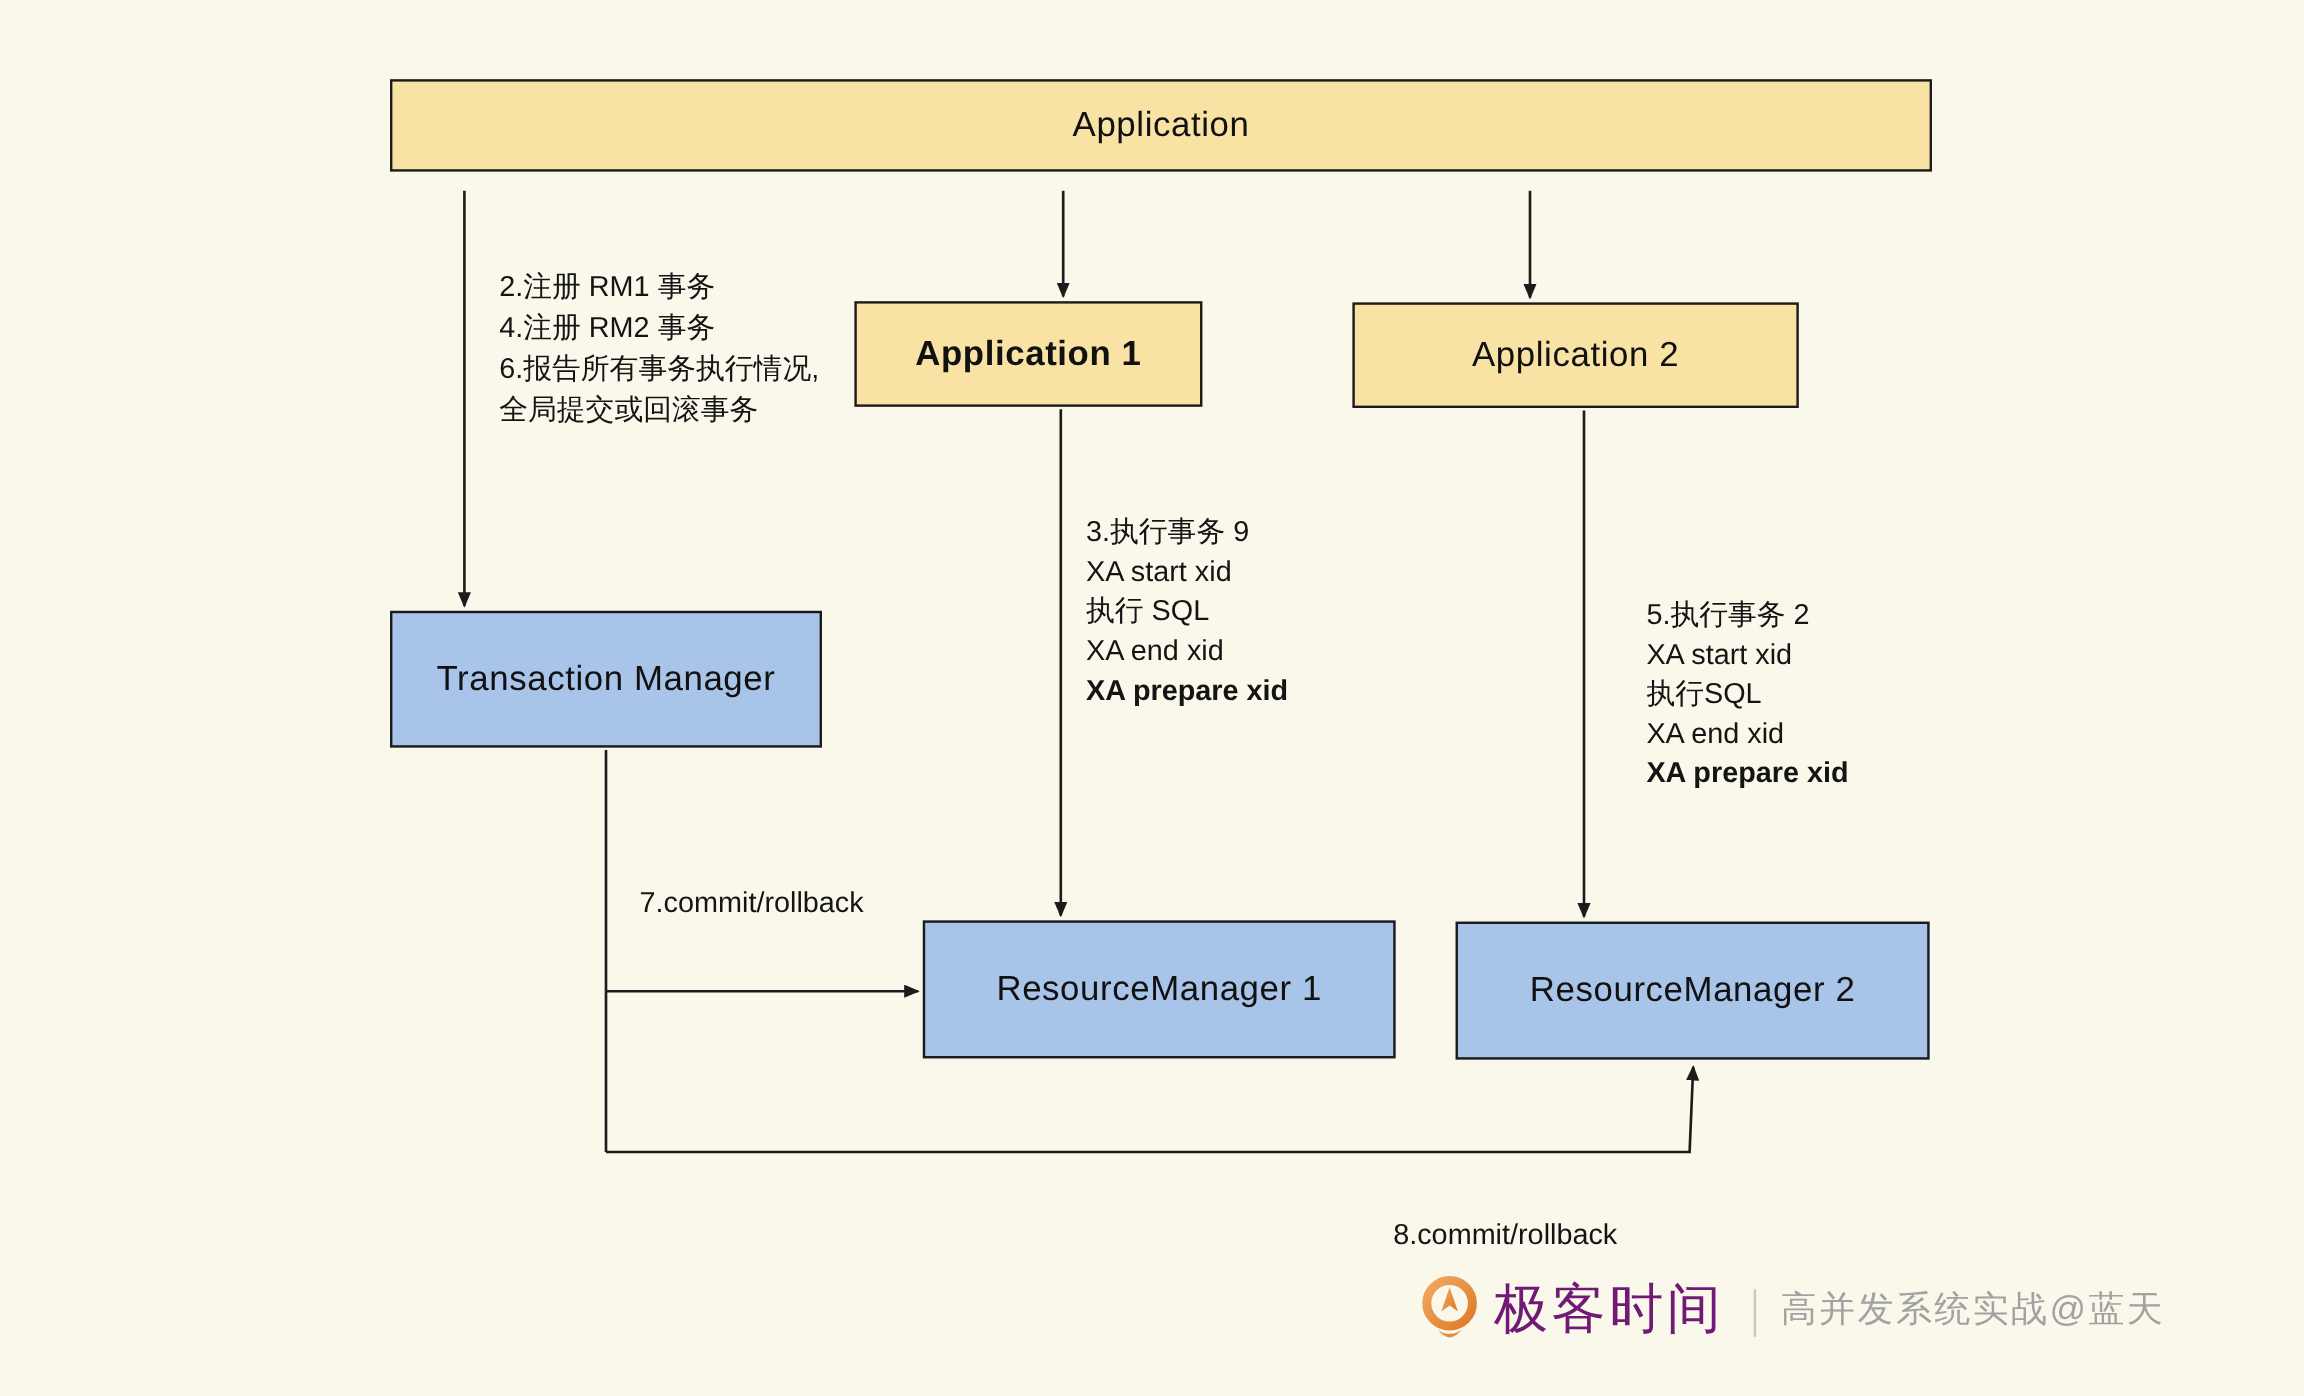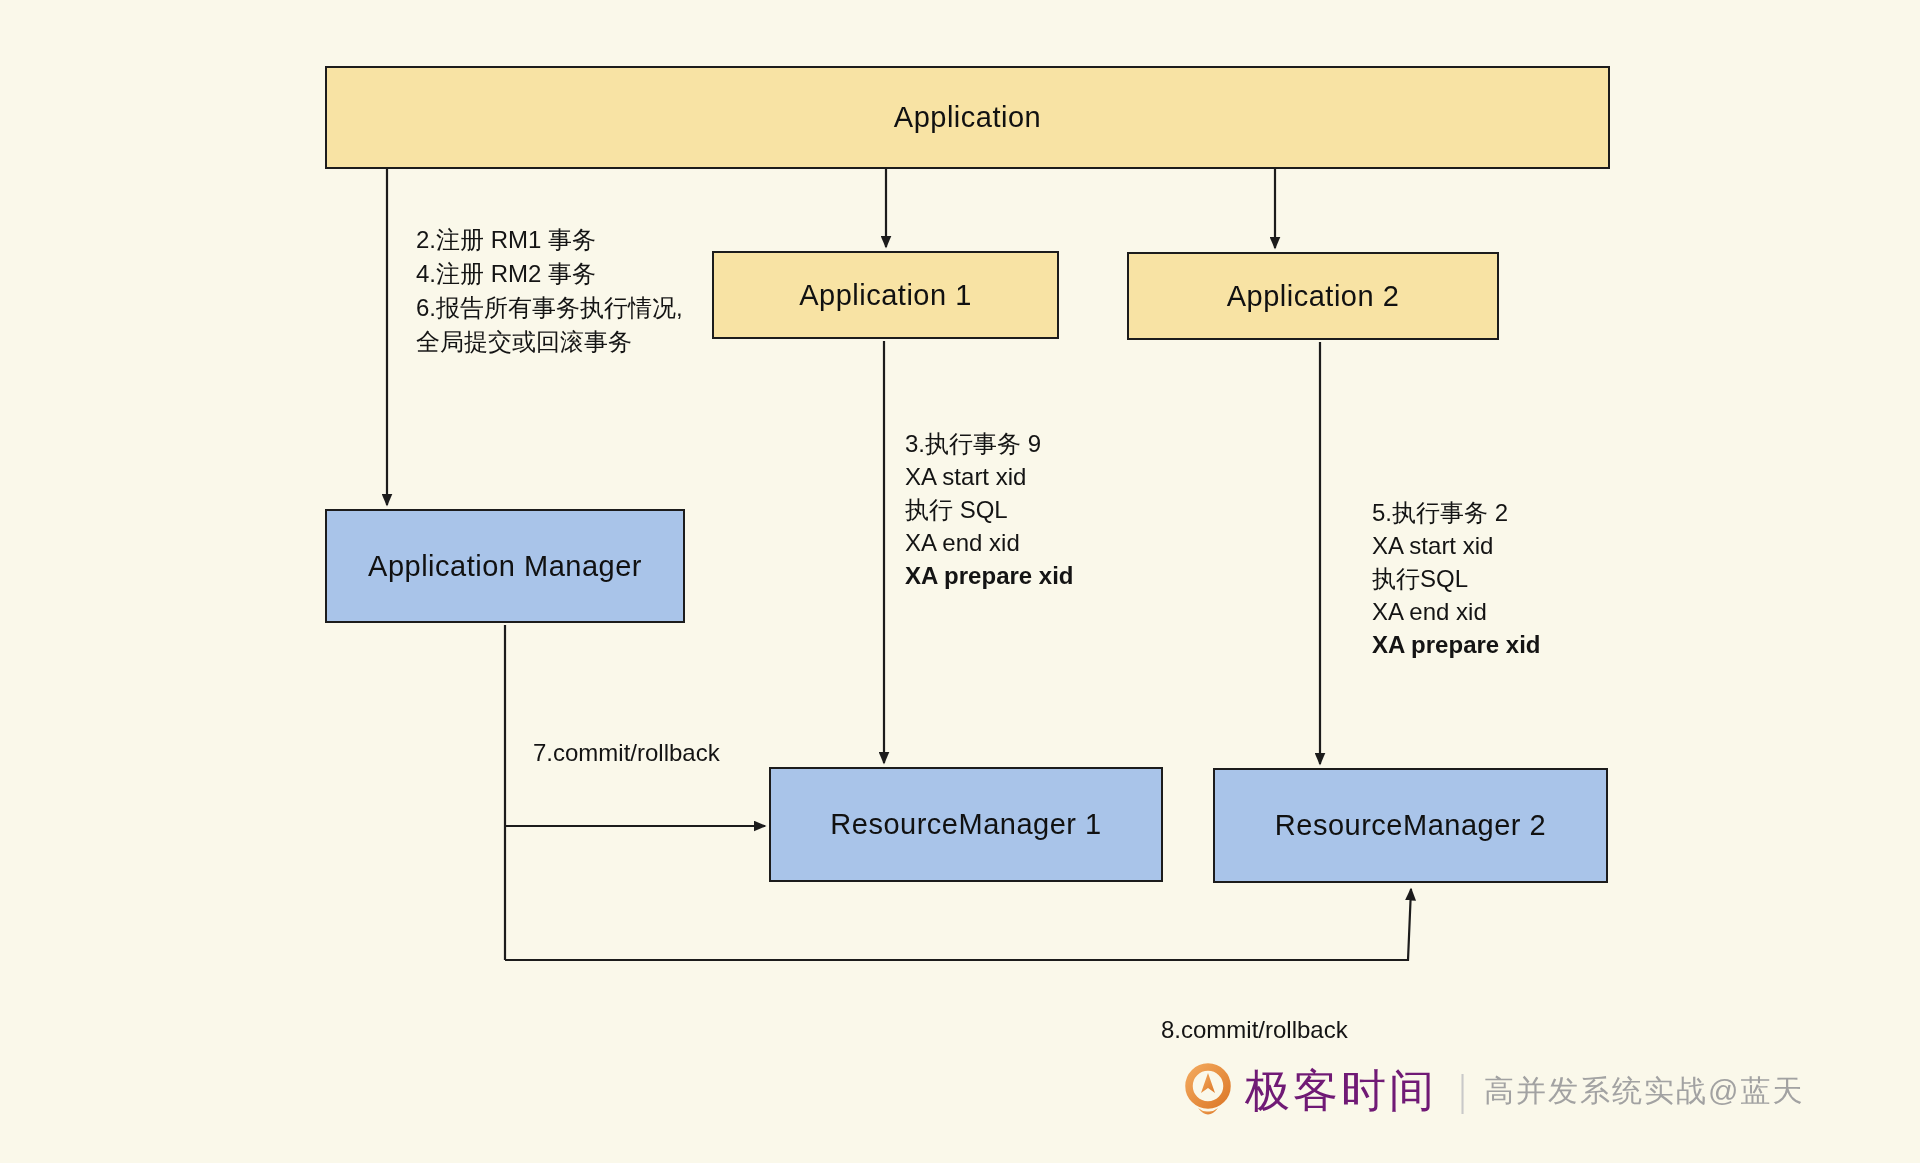--- a/index.html
+++ b/index.html
@@ -19,22 +19,22 @@
     position:absolute;
     border:2px solid #1c1c1c;
     display:flex;align-items:center;justify-content:center;
     font-size:29px;
     letter-spacing:.5px;
     box-sizing:border-box;
     color:#111;
   }
   .node.app{background:#F8E3A4;}
   .node.mgr{background:#A9C4E9;}
-  #n-application{left:325px;top:66px;width:1285px;height:103px;justify-content:center;}
-  #n-application1{left:712px;top:251px;width:347px;height:88px;}
+  #n-application{left:325px;top:66px;width:1285px;height:77px;justify-content:center;}
+  #n-application1{left:712px;top:251px;width:290px;height:88px;font-weight:bold;}
   #n-application2{left:1127px;top:252px;width:372px;height:88px;}
   #n-tm{left:325px;top:509px;width:360px;height:114px;}
   #n-rm1{left:769px;top:767px;width:394px;height:115px;}
   #n-rm2{left:1213px;top:768px;width:395px;height:115px;}
   .note{
     position:absolute;
     font-size:24px;
     line-height:33px;
     white-space:nowrap;
     color:#141414;
@@ -86,21 +86,21 @@
   <div class="node app" id="n-application">
     <span>Application</span>
   </div>
   <div class="node app" id="n-application1">
     <span>Application 1</span>
   </div>
   <div class="node app" id="n-application2">
     <span>Application 2</span>
   </div>
   <div class="node mgr" id="n-tm">
-    <span>Application Manager</span>
+    <span>Transaction Manager</span>
   </div>
   <div class="node mgr" id="n-rm1">
     <span>ResourceManager 1</span>
   </div>
   <div class="node mgr" id="n-rm2">
     <span>ResourceManager 2</span>
   </div>
 
   <div class="note" id="note-tm">
     <div>2.注册 RM1 事务</div>

